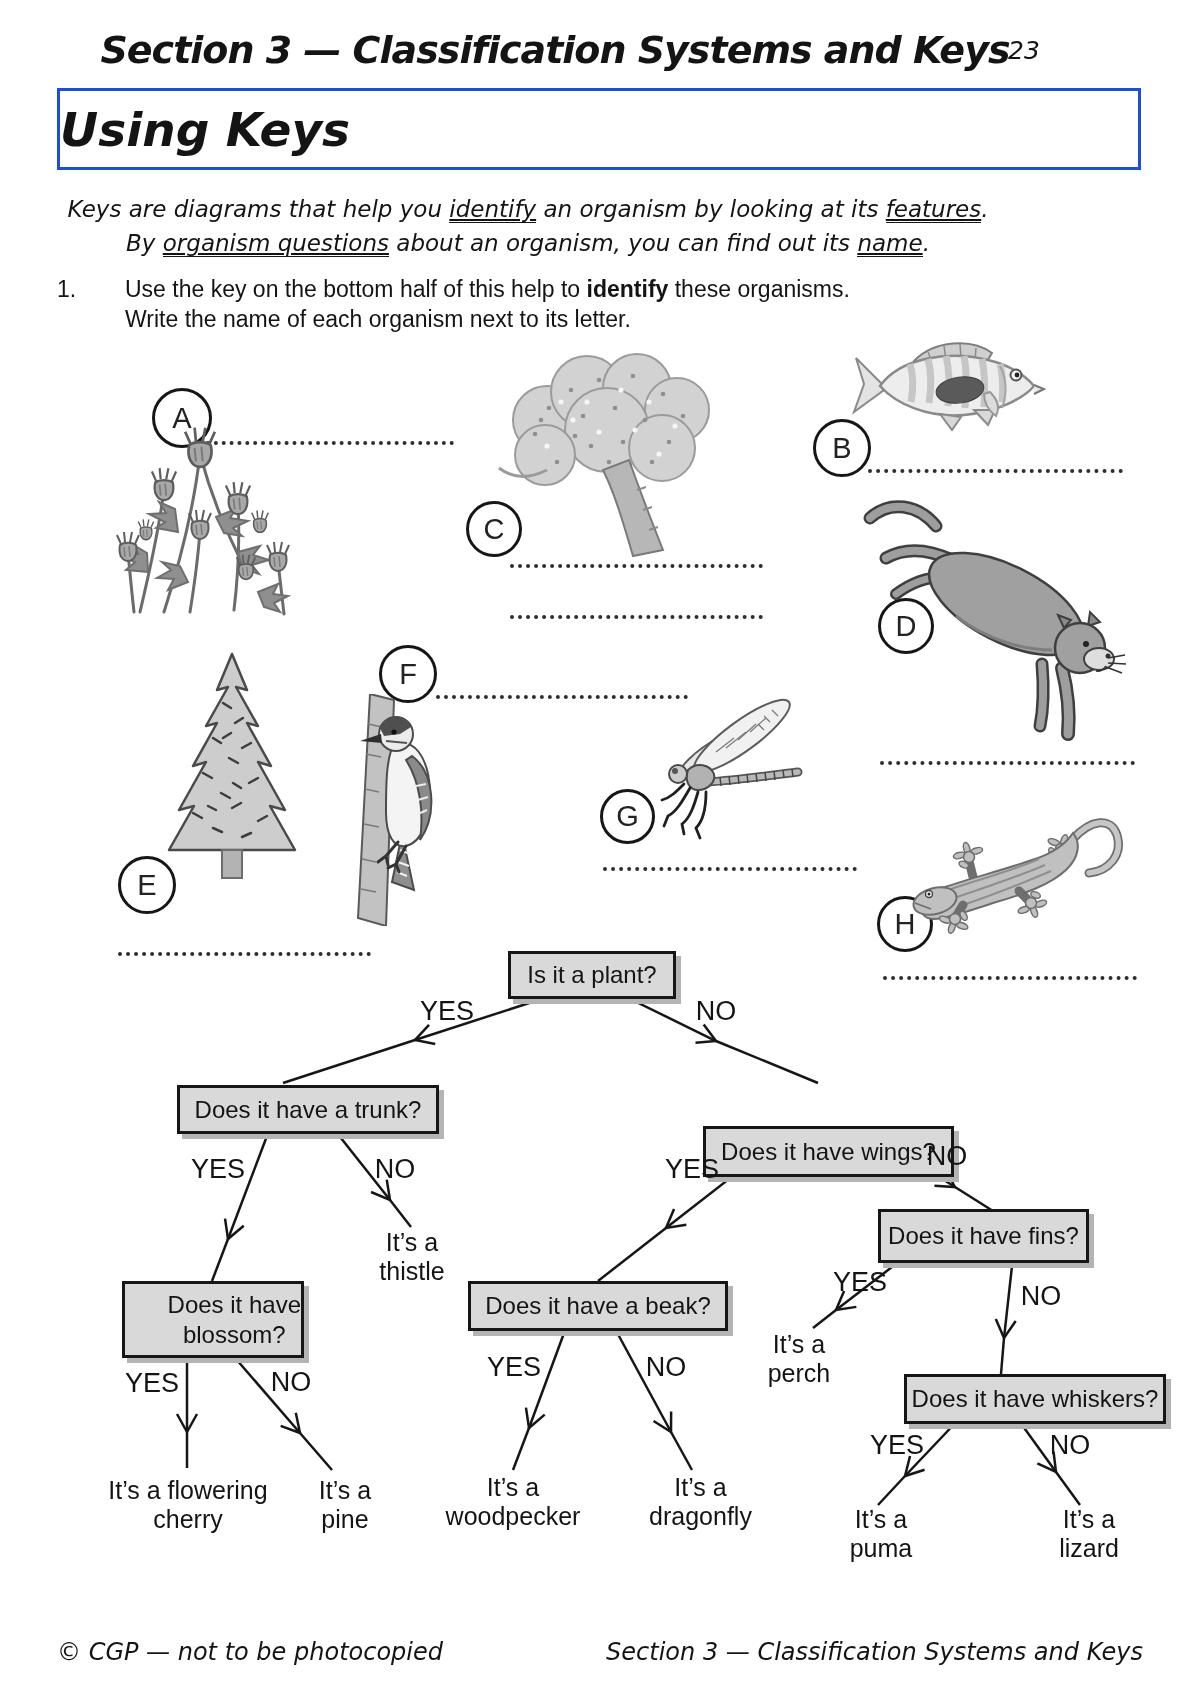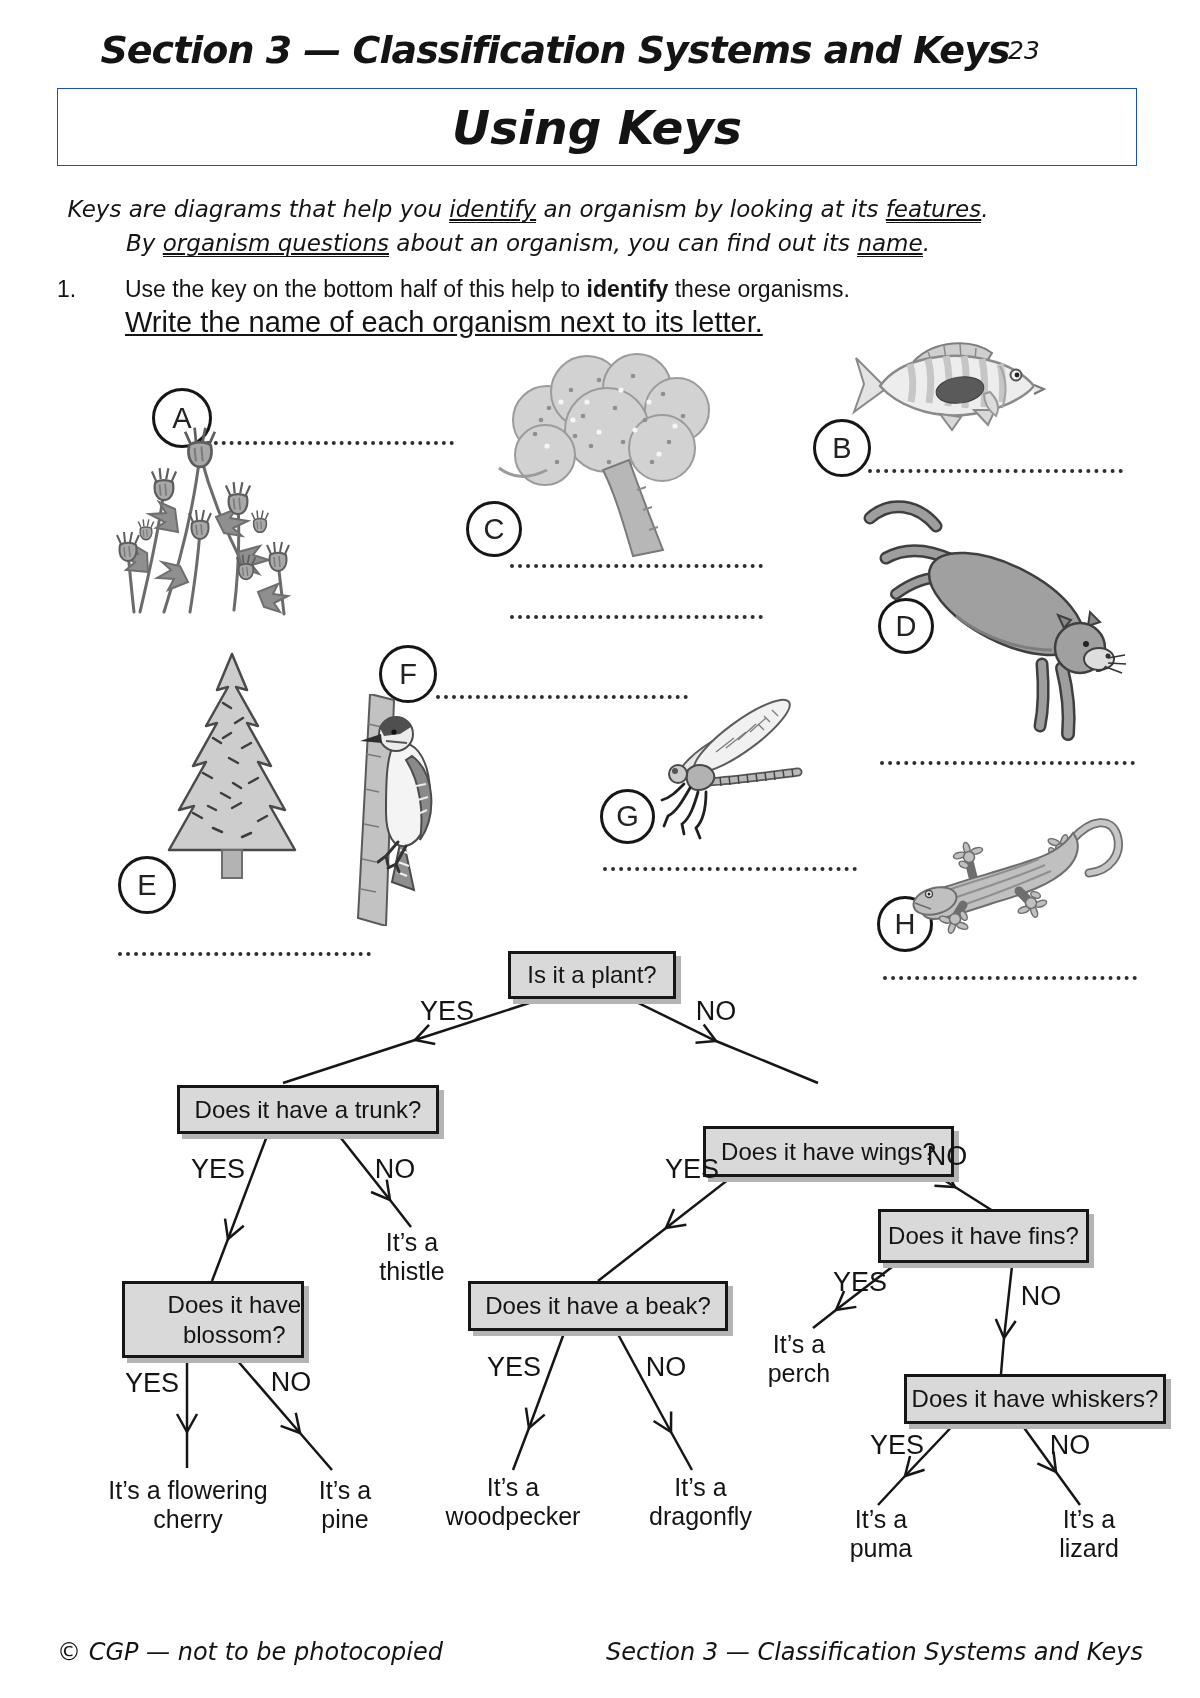--- a/index.html
+++ b/index.html
@@ -3,31 +3,31 @@
 <meta charset="utf-8">
 <style>
   html,body{margin:0;padding:0;background:#e8e8e8;}
   .page{position:relative;width:1200px;height:1698px;background:#ffffff;margin:0 auto;
         font-family:"Liberation Sans",sans-serif;color:#141414;overflow:hidden;}
   .abs{position:absolute;}
   
   .section-title{left:90px;top:28px;width:930px;text-align:center;font-family:"DejaVu Sans",sans-serif;
         font-style:italic;font-weight:bold;font-size:38px;letter-spacing:-1px;white-space:nowrap;}
   .page-num{left:1008px;top:36px;font-family:"DejaVu Sans",sans-serif;font-style:italic;font-size:25px;}
-  .title-box{left:57px;top:88px;width:1078px;height:76px;border:1px solid #1d4ed8;
-        display:flex;align-items:center;justify-content:center;}
+  .title-box{left:57px;top:88px;width:1078px;height:76px;border:3px solid #1d4ed8;
+        display:flex;align-items:center;}
   .title-box span{font-family:"DejaVu Sans",sans-serif;font-style:italic;font-weight:bold;font-size:47px;}
   
   .intro{left:0;top:192px;width:1056px;text-align:center;font-family:"DejaVu Sans",sans-serif;
         font-style:italic;font-size:23px;line-height:34px;}
   .dul{text-decoration:underline;border-bottom:1px solid #141414;}
   
   .qnum{left:57px;top:276px;font-size:23px;}
   .qline1{left:125px;top:276px;font-size:23px;}
-  .qline2{left:125px;top:306px;font-size:29px;text-decoration:underline;}
+  .qline2{left:125px;top:306px;font-size:23px;}
   
   .circ{position:absolute;border:3px solid #161616;border-radius:50%;background:#fff;
         display:flex;align-items:center;justify-content:center;font-size:29px;color:#222;}
   
   .dots{position:absolute;height:0;border-bottom:4px dotted #2e2e2e;}
   
   .kbox{position:absolute;background:#d9d9d9;border:3px solid #161616;box-shadow:5px 5px 0 #b4b4b4;
         display:flex;align-items:center;justify-content:center;text-align:center;
         font-size:24px;line-height:30px;}
   .yn{position:absolute;width:90px;text-align:center;font-size:27px;}

